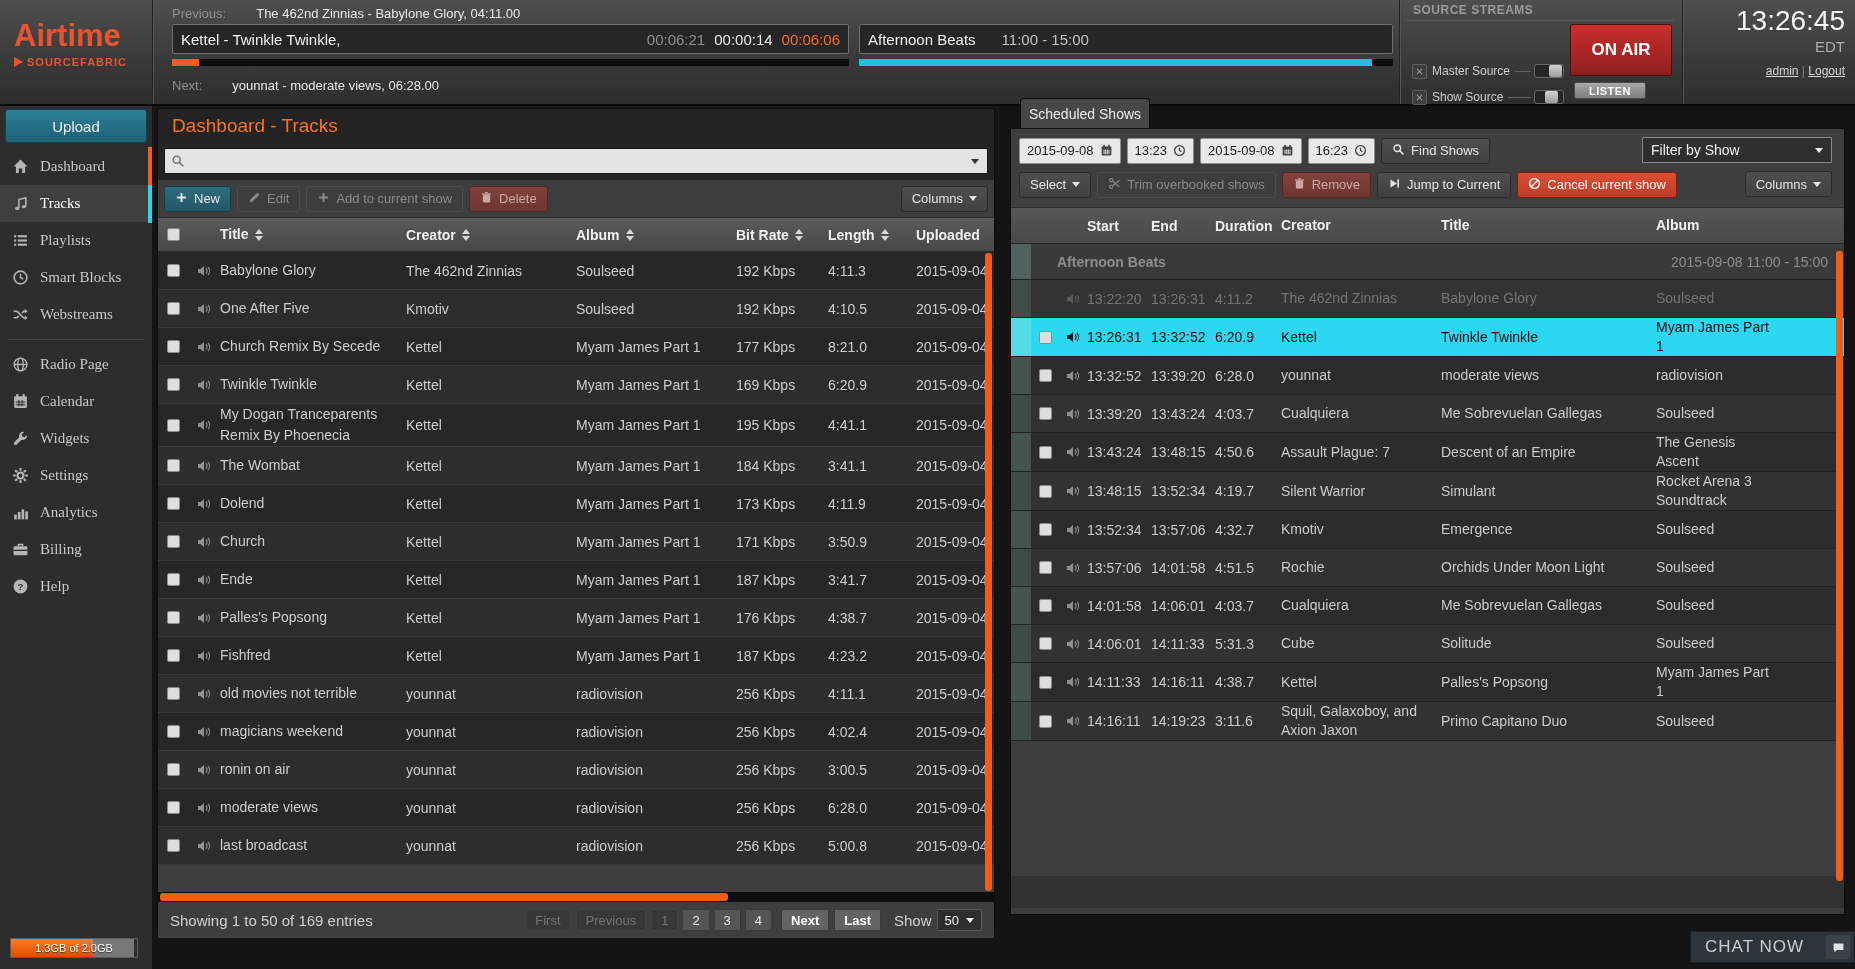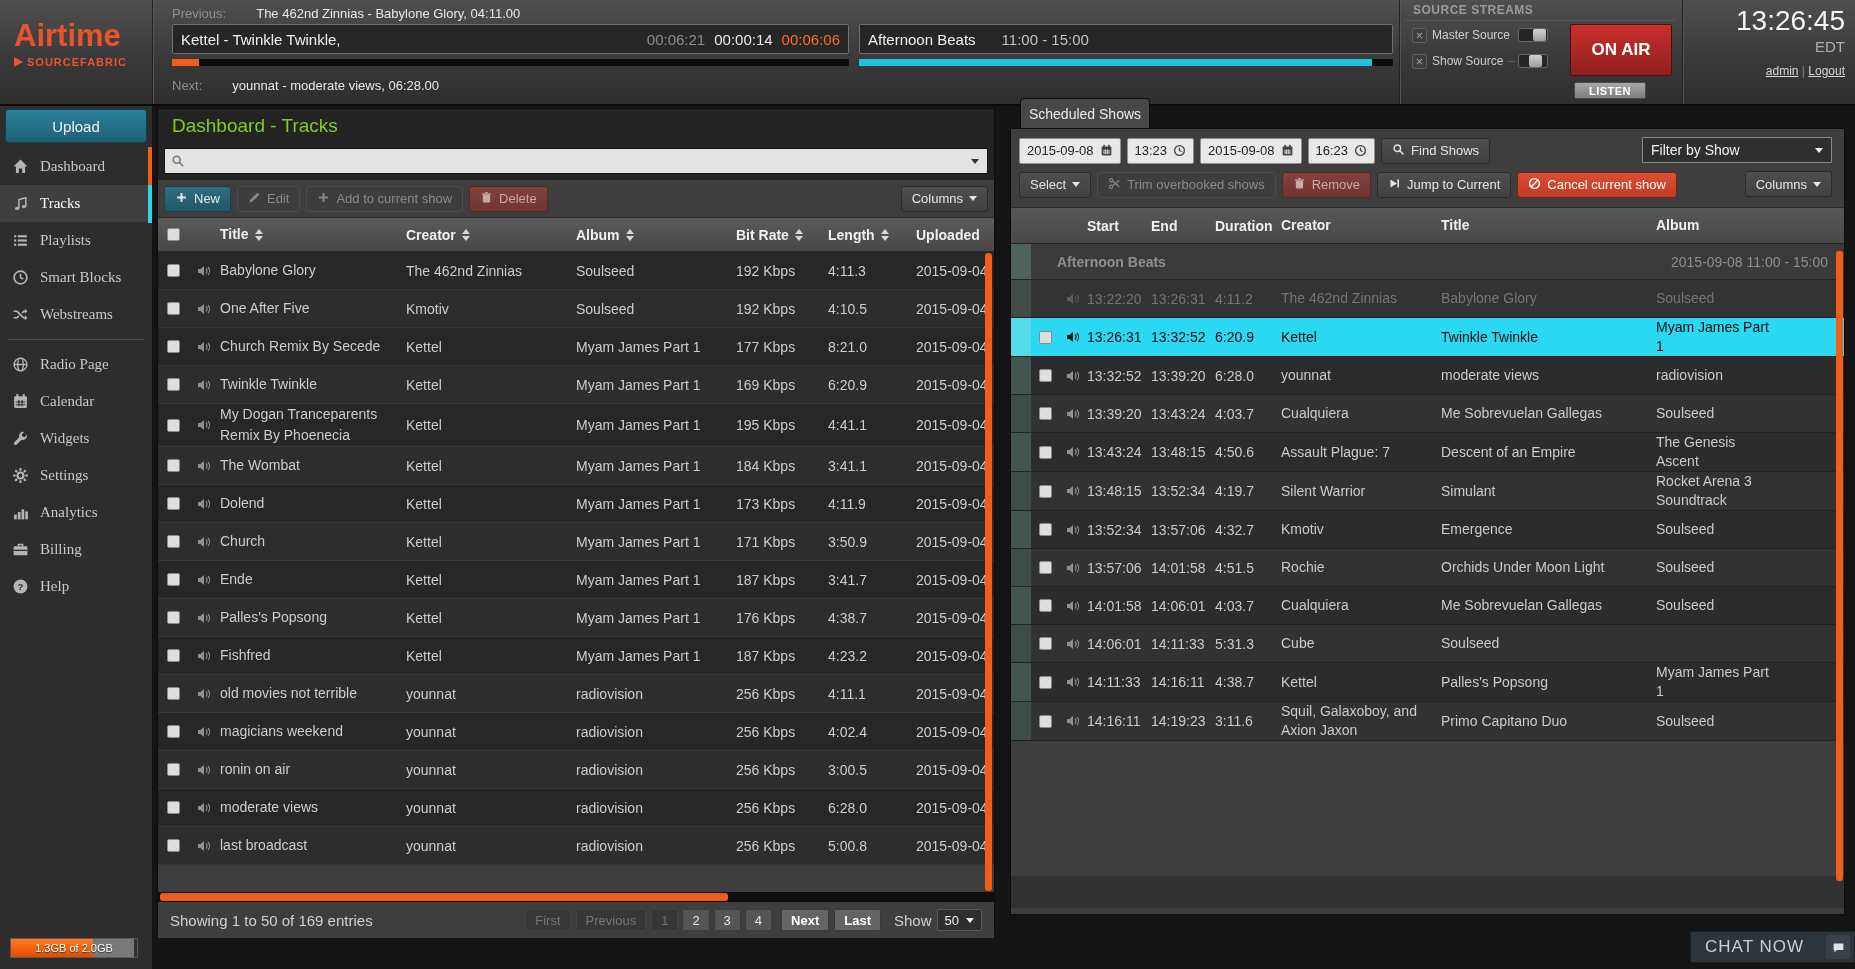--- a/index.html
+++ b/index.html
@@ -22,21 +22,21 @@
   .hdr-line .val { color:#e8e8e8; }
   .trackbox { position:absolute; height:30px; background:#262626; border:1px solid #6f6f6f;
     border-radius:2px; display:flex; align-items:center; padding:0 8px; }
   .trackbox .name { color:#f0f0f0; font-size:15px; flex:1; white-space:nowrap; overflow:hidden; }
   .trackbox .times { display:flex; gap:9px; font-size:15px; }
   .pbar { position:absolute; height:7px; background:#0d0d0d; border-radius:1px; }
   .pbar .fill { height:100%; }
   #src-panel { position:absolute; left:1406px; top:0; width:276px; height:106px; }
   #src-title { color:#9a9a9a; font-size:12px; font-weight:bold; letter-spacing:.5px;
     padding:3px 0 3px 7px; border-bottom:1px solid #5a5a5a; width:268px; }
-  .src-row { position:absolute; left:6px; width:136px; height:16px; display:flex; align-items:center; }
+  .src-row { position:absolute; left:6px; width:152px; height:16px; display:flex; align-items:center;margin-top:36px; }
   .xbox { width:15px; height:15px; background:#3d3d3d; border:1px solid #5f5f5f; border-radius:2px;
     color:#9a9a9a; display:flex; align-items:center; justify-content:center; }
   .xbox svg { width:9px; height:9px; }
   .src-lab { color:#cdcdcd; font-size:12px; margin:0 5px; white-space:nowrap; }
   .src-wire { flex:1; border-top:1px solid #5e5e5e; }
   .toggle { width:30px; height:14px; background:#252525; border:1px solid #676767; border-radius:3px;
     position:relative; flex:none; margin-left:3px; }
   .toggle .knob { position:absolute; left:14px; top:0px; width:13px; height:12px;
     background:linear-gradient(#d2d2d2,#9e9e9e); border-radius:2px; }
   #onair { position:absolute; left:164px; top:24px; width:102px; height:52px;
@@ -92,21 +92,21 @@
   .sort .dn { border-top:5px solid #d8d8d8; }
   .cb { width:13px; height:13px; background:#dedede; border:1px solid #8a8a8a; border-radius:2px;
     cursor:pointer; flex:none; }
   .spk { width:16px; height:16px; color:#8f8f8f; flex:none; }
   .spk svg { width:100%; height:100%; }
 
   
   #lib { position:absolute; left:157px; top:108px; width:838px; height:822px;
     background:#3e3e3e; border:1px solid #0d0d0d; }
   #lib-head { background:#232323; padding:6px 14px 0; height:36px; }
-  #lib-title { color:#84cc16; font-size:19px; }
+  #lib-title { color:#f97316; font-size:19px; }
   #lib-search { background:#232323; padding:3px 6px 6px; height:35px; }
   #searchbox { position:relative; height:26px; background:#e3e3e3; border:1px solid #161616; border-radius:2px; }
   #searchbox .mag { position:absolute; left:6px; top:5px; width:14px; height:14px; color:#787878; }
   #searchbox input { position:absolute; left:26px; top:0; width:calc(100% - 50px); height:100%;
     border:none; background:transparent; outline:none; font-size:13px; color:#222; }
   #searchbox .caret { position:absolute; right:8px; top:10px; color:#333; }
   #lib-toolbar { height:38px; background:#3e3e3e; display:flex; align-items:center; gap:6px;
     padding:0 6px; border-bottom:1px solid #2c2c2c; }
   #lib-toolbar .spacer { flex:1; }
   .gridhead { height:34px; background:linear-gradient(#5b5b5b,#474747); display:flex; align-items:center;
@@ -1053,20 +1053,21 @@
           <span class="s-spk cell">
             <span class="spk"><svg viewBox="0 0 16 16">
                 <path d="M2 6h2.5L8 3v10l-3.5-3H2z" fill="currentColor"></path>
                 <path d="M10 5.5a3.5 3.5 0 0 1 0 5M12 4a6 6 0 0 1 0 8" fill="none" stroke="currentColor" stroke-width="1.2"></path>
               </svg></span>
           </span>
           <span class="s-start cell">14:06:01</span>
           <span class="s-end cell">14:11:33</span>
           <span class="s-dur cell">5:31.3</span>
           <span class="s-cr cell">Cube</span>
+          <span class="s-title cell">Solitude</span>
           <span class="s-al cell">Soulseed</span>
         </div>
         <div class="srow odd">
           <span class="s-strip st-n1"></span>
           <span class="s-cb cell">
             <span class="cb"></span>
           </span>
           <span class="s-spk cell">
             <span class="spk"><svg viewBox="0 0 16 16">
                 <path d="M2 6h2.5L8 3v10l-3.5-3H2z" fill="currentColor"></path>

